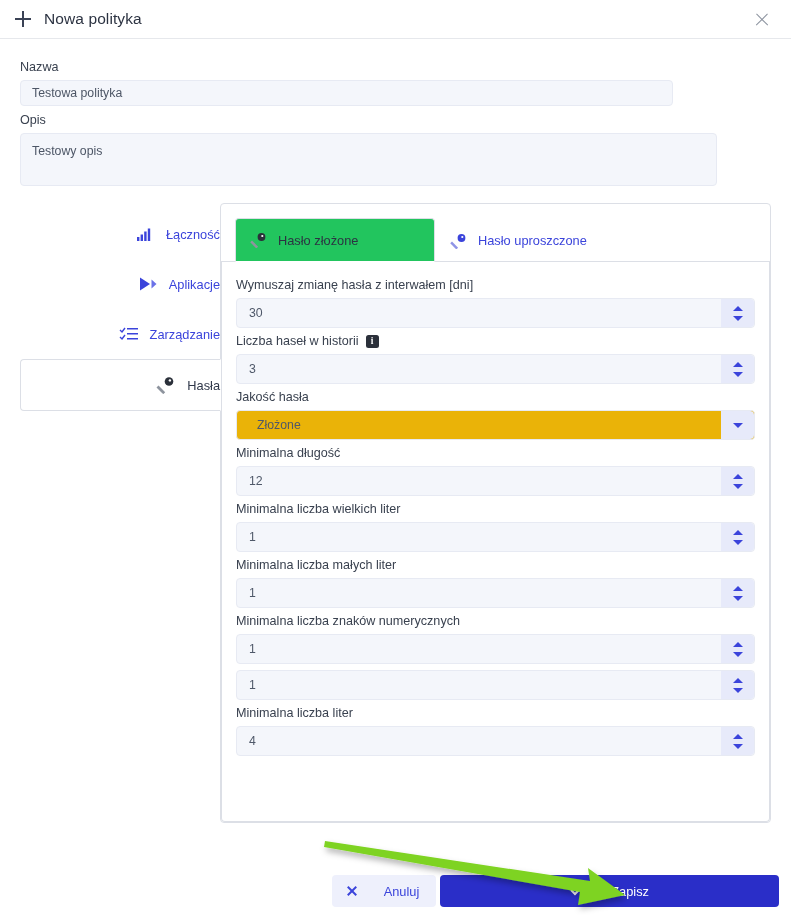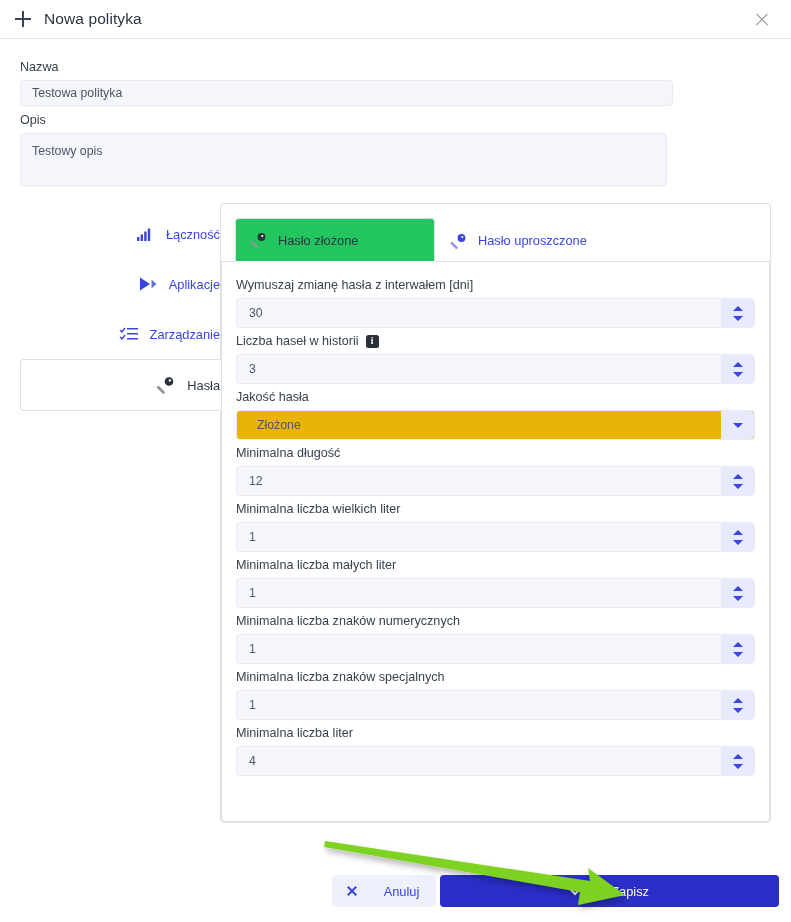--- a/index.html
+++ b/index.html
@@ -74,21 +74,21 @@
     border-radius: 4px;
     font-size: 12.3px;
     color: #4d5666;
     padding: 0 11px;
     display: flex;
     align-items: center;
     font-family: "Liberation Sans", sans-serif;
   }
   .desc-label { margin-top: 7px; }
   .text-area {
-    width: 647px;
+    width: 697px;
     height: 53px;
     background: #f4f6fb;
     border: 1px solid #e7eaf3;
     border-radius: 4px;
     font-size: 12.3px;
     color: #4d5666;
     padding: 10px 11px;
   }
 
   
@@ -512,23 +512,20 @@
           <div class="num-input">
             <span class="val">1</span>
             <span class="spin">
               <span class="tri-up"></span>
               <span class="tri-dn"></span>
             </span>
           </div>
         </div>
 
         <div class="form-row">
-          <div class="lbl">
-              <span>Minimalna liczba znaków specjalnych</span>
-            </div>
           <div class="num-input">
             <span class="val">1</span>
             <span class="spin">
               <span class="tri-up"></span>
               <span class="tri-dn"></span>
             </span>
           </div>
         </div>
 
         <div class="form-row">

